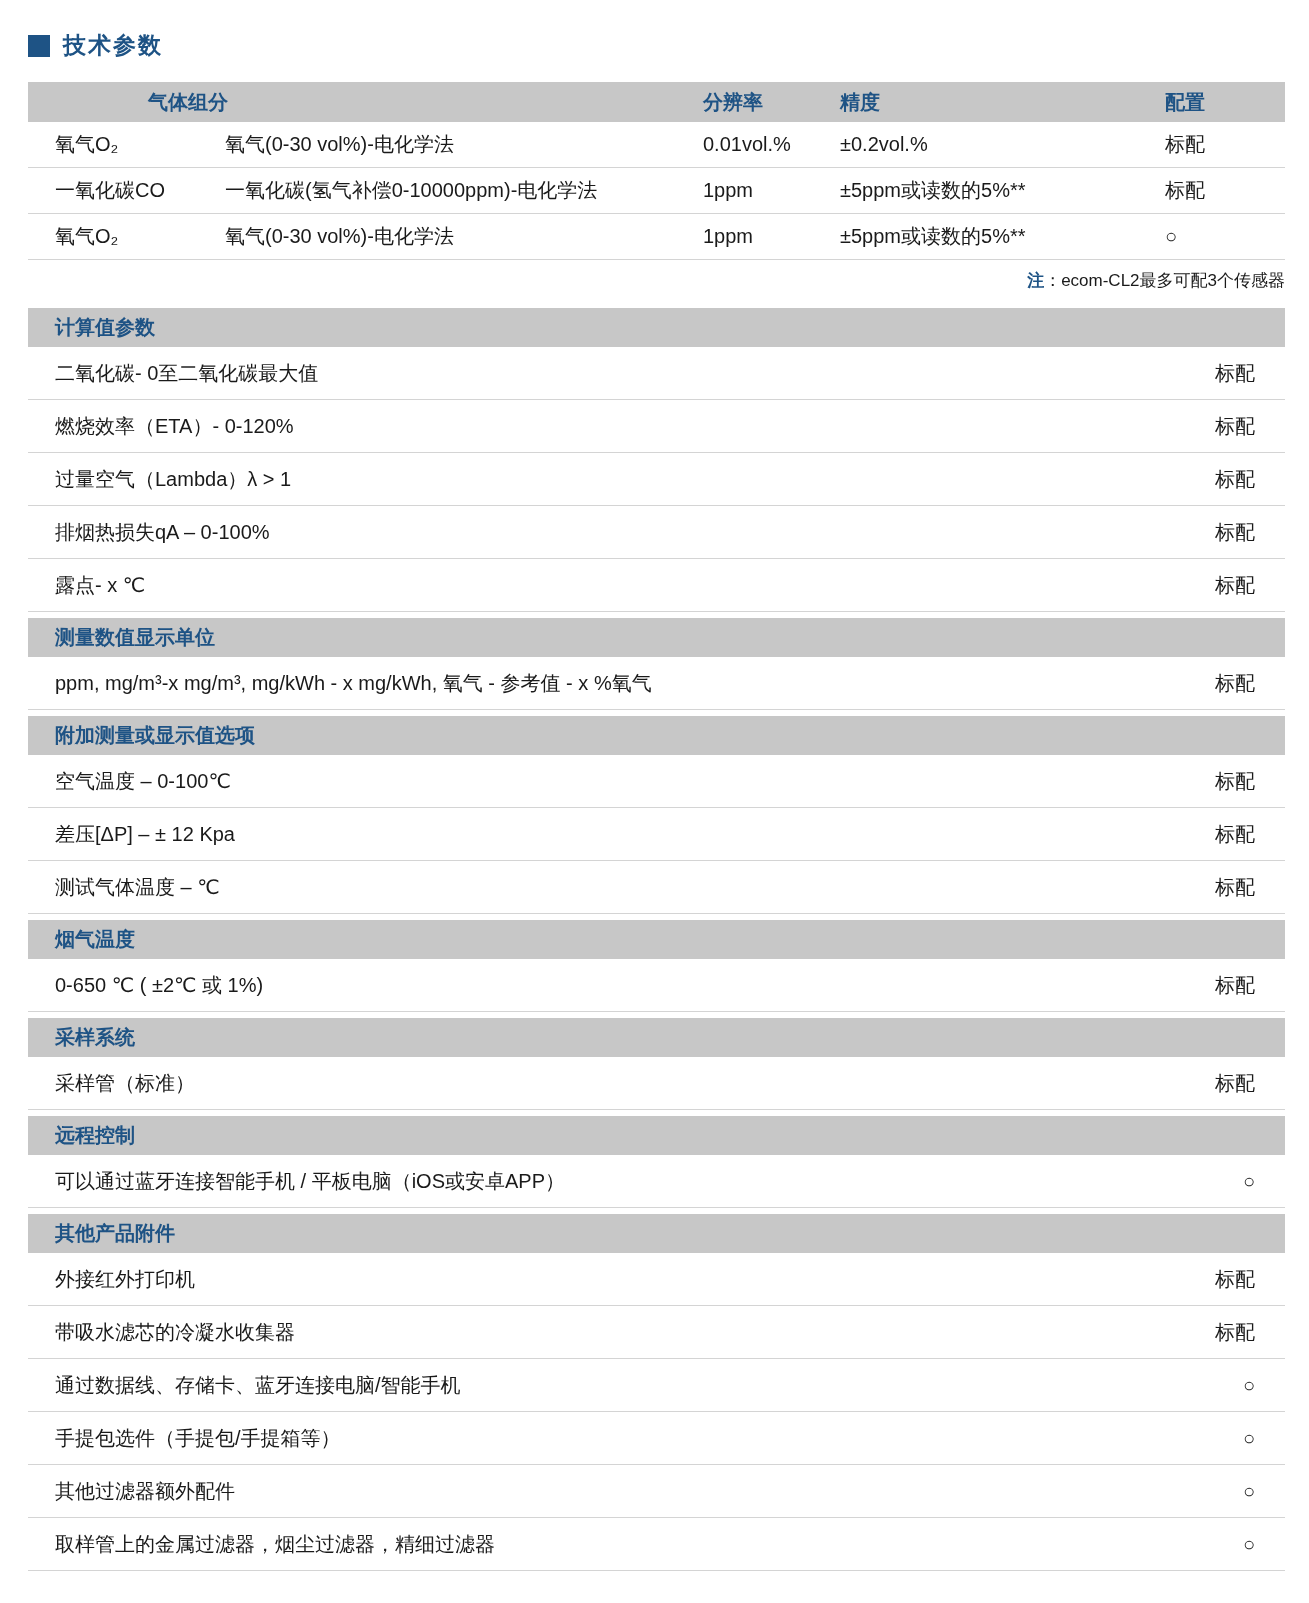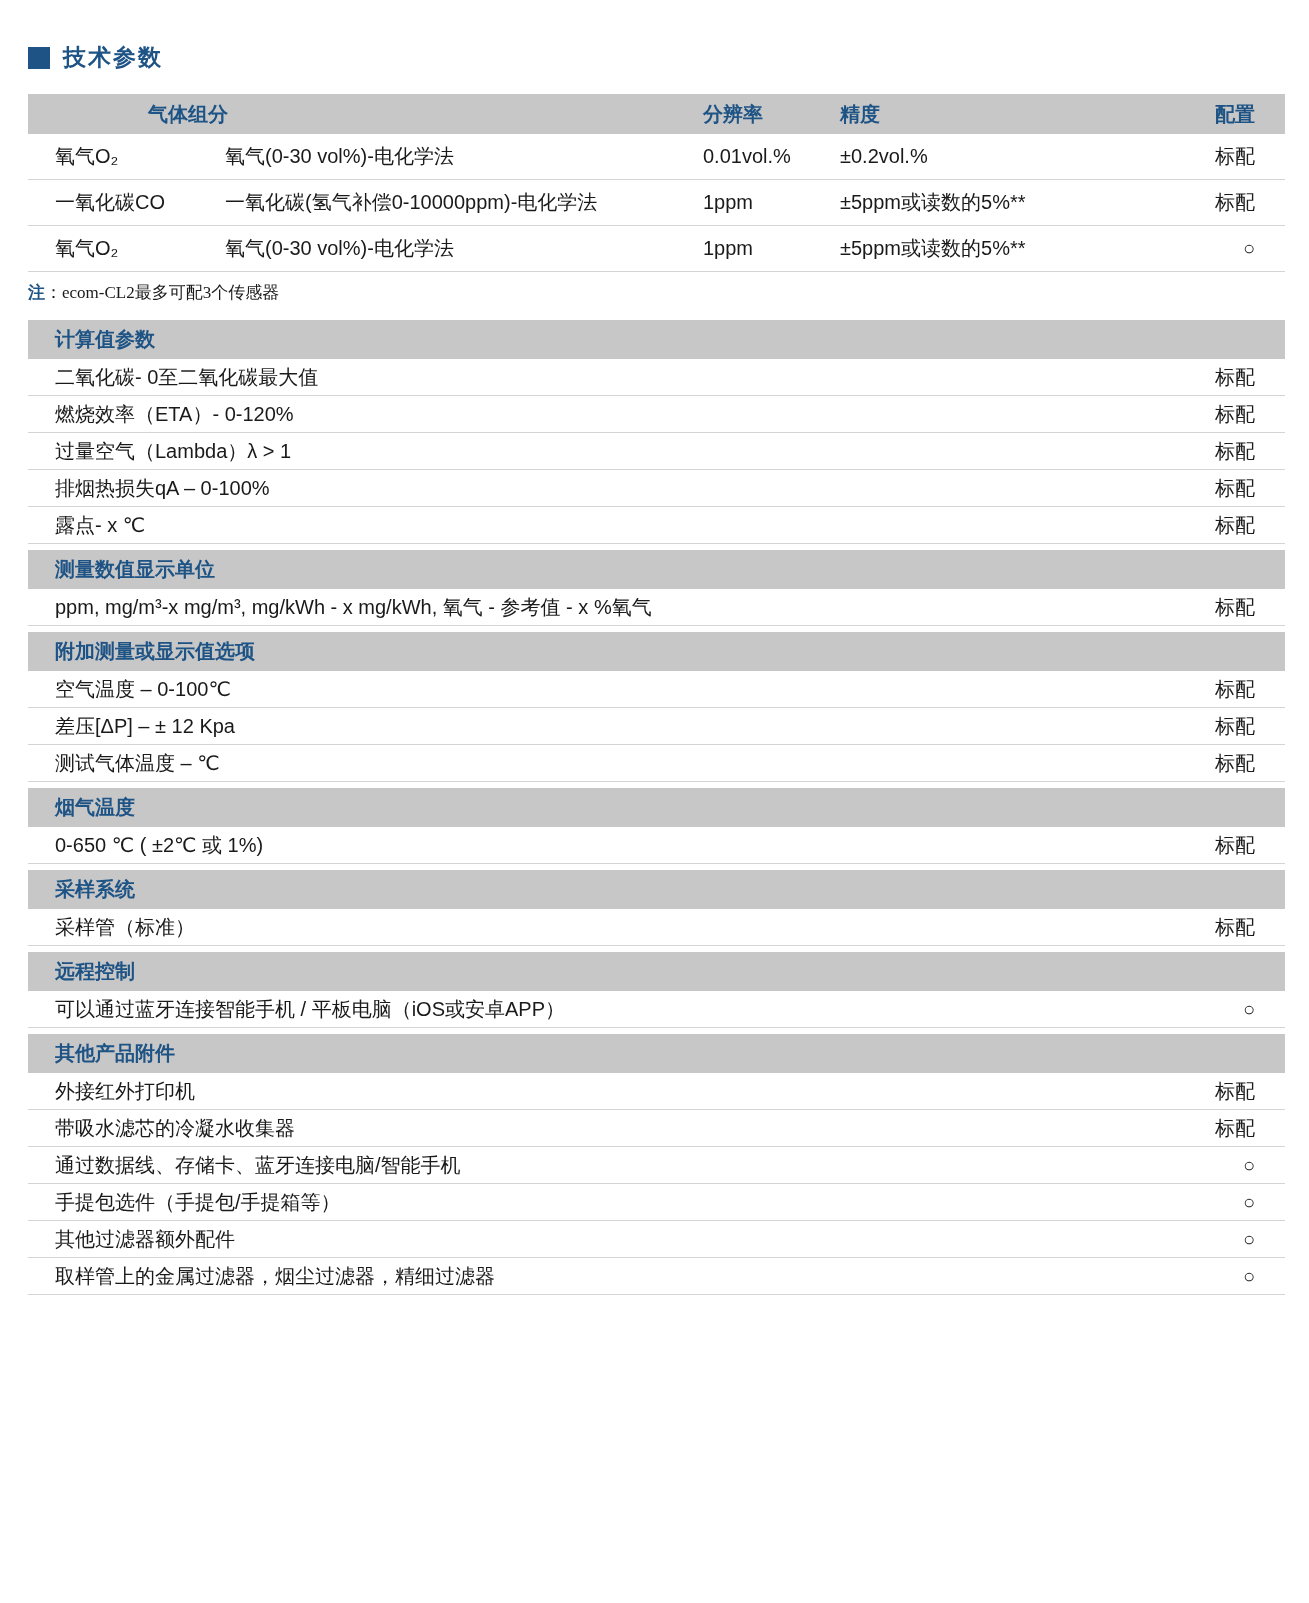--- a/index.html
+++ b/index.html
@@ -9,21 +9,21 @@
     --line:#d4d4d4;
     --ink:#1a1a1a;
   }
   html,body{ background:#ffffff; }
   body{
     width:1309px; height:1603px;
     font-family:"Liberation Sans","DejaVu Sans",sans-serif;
     color:var(--ink);
     overflow:hidden;
   }
-  .page{ padding:42px 24px 0 28px; }
+  .page{ padding:30px 24px 0 28px; }
   .doc-title{ display:flex; align-items:center; gap:13px; margin-bottom:21px; }
   .doc-title .square{ width:22px; height:22px; background:var(--blue); }
   .doc-title .text{ font-size:23px; font-weight:bold; color:var(--blue); letter-spacing:2px; }
 
   .tbl{ width:1257px; }
 
   .gt-header, .gt-row{
     display:grid;
     grid-template-columns:197px 478px 137px 325px 1fr;
     align-items:center;
@@ -31,43 +31,43 @@
   }
   .gt-header{
     background:var(--bar);
     height:40px;
     font-weight:bold;
     color:var(--blue);
   }
   .gt-header .h-comp{ grid-column:1 / 3; padding-left:120px; }
   .gt-row{ height:46px; border-bottom:1.5px solid var(--line); }
   .c1{ padding-left:27px; }
-  .c5{ text-align:right; padding-right:30px; }
+  .c5{ padding-right:30px; }
 
   .note{
     width:1257px;
+    text-align:right;
     font-size:17px;
     padding-top:9px;
     height:32px;
-    font-family:Liberation Serif, serif;
   }
   .note .note-label{ color:var(--blue); font-weight:bold; }
 
   .section{ margin-top:6px; }
   .section.first{ margin-top:16px; }
   .sec-bar{
     height:39px;
     background:var(--bar);
     display:flex; align-items:center;
     padding-left:27px;
     font-size:20px; font-weight:bold;
     color:var(--blue);
   }
   .sec-row{
-    height:37px;
+    height:53px;
     display:flex; align-items:center; justify-content:space-between;
     border-bottom:1.5px solid var(--line);
     font-size:20px;
   }
   .sec-row .label{ padding-left:27px; }
   .sec-row .config{ padding-right:30px; text-align:right; min-width:100px; }
 </style>
 </head>
 <body>
 

